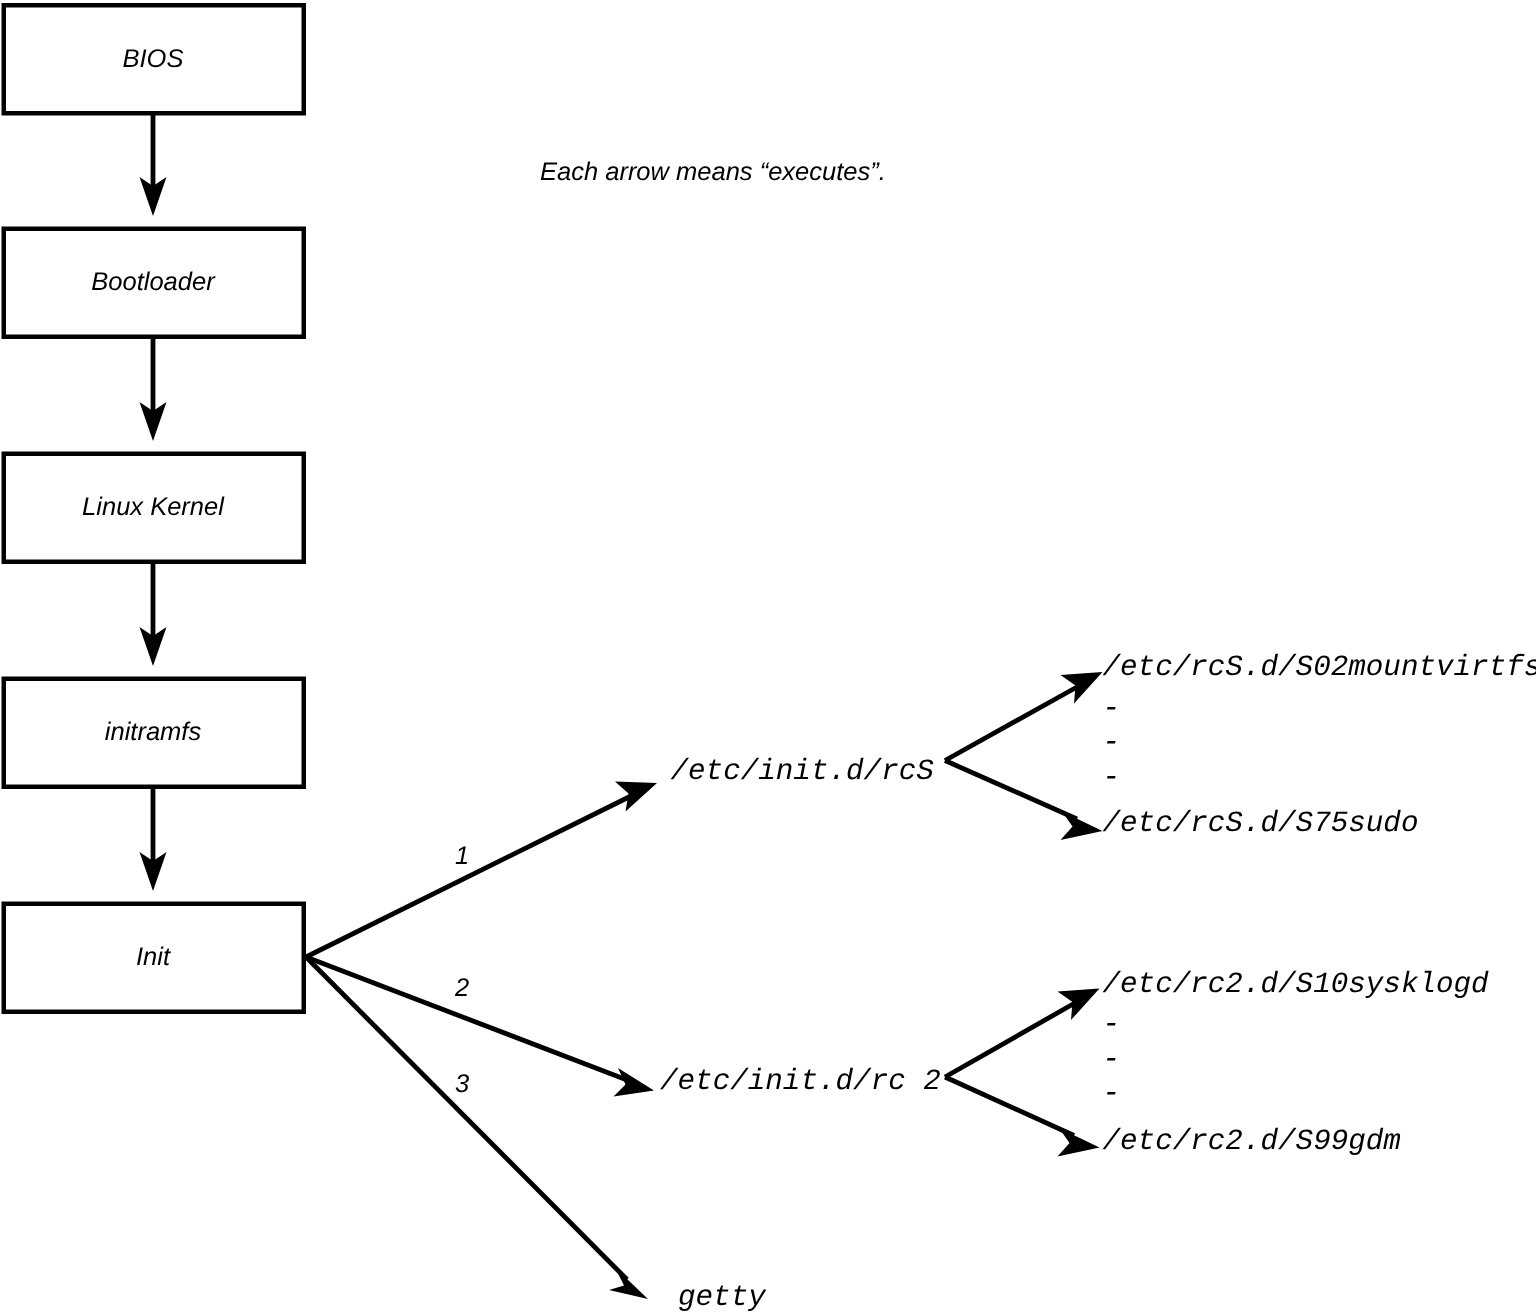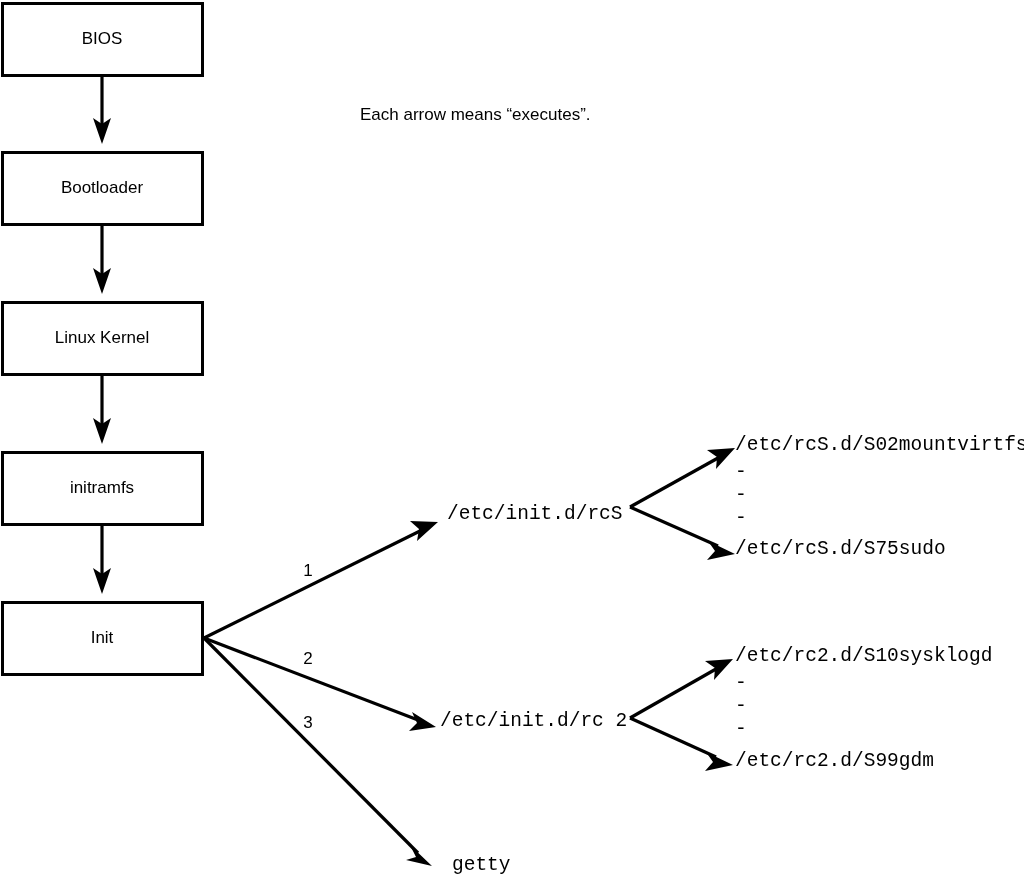--- a/index.html
+++ b/index.html
@@ -11,20 +11,21 @@
     width: 1024px;
     height: 875px;
     font-family: "Liberation Sans", sans-serif;
     overflow: hidden;
   }
   #diagram-root {
     position: relative;
     width: 1024px;
     height: 875px;
     background: #ffffff;
+    font-style: italic;
   }
   svg.diagram-canvas {
     position: absolute;
     top: 0;
     left: 0;
     width: 1024px;
     height: 875px;
     display: block;
   }
   .node-box rect {

